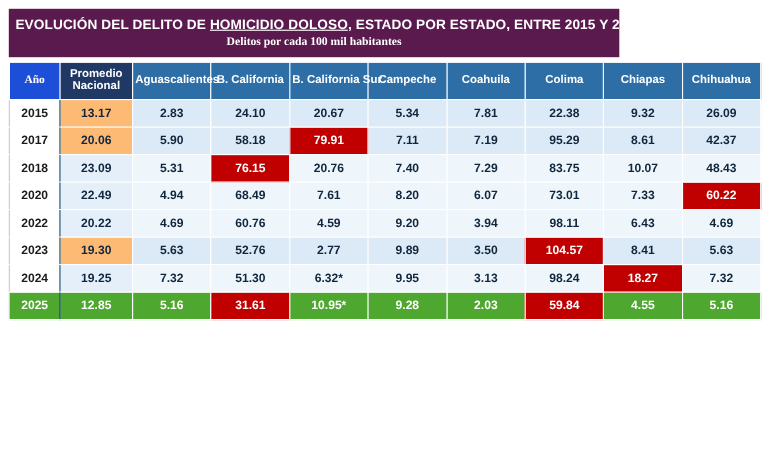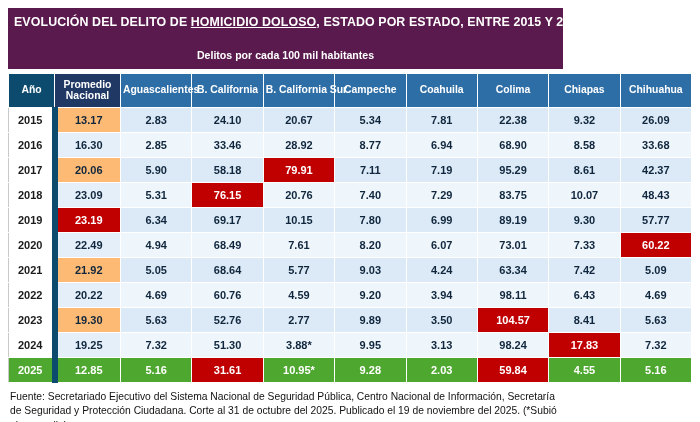--- a/index.html
+++ b/index.html
@@ -24,21 +24,22 @@
     font-size:12.4px;
     font-weight:bold;
     letter-spacing:.1px;
     line-height:1.15;
     white-space:nowrap;
   }
   .title-main .under{ text-decoration:underline; }
   .title-sub{
     font-size:10.6px;
     font-weight:bold;
-    margin-top:20px;
+    margin-top:4px;
+    font-family:Liberation Serif, serif;
   }
 
   
   table{
     border-collapse:collapse;
     width:684px;
     table-layout:fixed;
     margin-top:4px;
   }
   th,td{
@@ -51,29 +52,29 @@
     box-sizing:border-box;
     white-space:nowrap;
   }
   thead th{
     color:#ffffff;
     font-size:10.4px;
     line-height:1.05;
     height:34px;
     vertical-align:middle;
   }
-  th.h-year{ background:#0c4a6e; width:46px; }
+  th.h-year{ background:#1d4ed8; width:46px;font-family:Liberation Serif, serif; }
   th.h-nac{ background:#1f3864; width:66px; }
   th.h-state{ background:#2e6ea6; }
 
   td.c-year{
     background:#ffffff;
     color:#1b1b1b;
     border-left:1px solid #c9c9c9;
-    border-right:6px solid #0c4a6e;
+    border-right:1px solid #0c4a6e;
   }
   tbody tr:nth-child(odd) td.c-year{ background:#ffffff; }
   td.c-val{
     background:#dbeaf6;
     color:#10263d;
   }
   tbody tr.alt td.c-val{ background:#eef6fc; }
   td.c-nac{
     background:#fdba74;
     color:#10263d;
@@ -140,32 +141,20 @@
           <td class="c-nac">13.17</td>
           <td class="c-val">2.83</td>
           <td class="c-val">24.10</td>
           <td class="c-val">20.67</td>
           <td class="c-val">5.34</td>
           <td class="c-val">7.81</td>
           <td class="c-val">22.38</td>
           <td class="c-val">9.32</td>
           <td class="c-val">26.09</td>
         </tr>
-        <tr class="alt">
-          <td class="c-year">2016</td>
-          <td class="c-nac">16.30</td>
-          <td class="c-val">2.85</td>
-          <td class="c-val">33.46</td>
-          <td class="c-val">28.92</td>
-          <td class="c-val">8.77</td>
-          <td class="c-val">6.94</td>
-          <td class="c-val">68.90</td>
-          <td class="c-val">8.58</td>
-          <td class="c-val">33.68</td>
-        </tr>
         <tr>
           <td class="c-year">2017</td>
           <td class="c-nac">20.06</td>
           <td class="c-val">5.90</td>
           <td class="c-val">58.18</td>
           <td class="c-val hl">79.91</td>
           <td class="c-val">7.11</td>
           <td class="c-val">7.19</td>
           <td class="c-val">95.29</td>
           <td class="c-val">8.61</td>
@@ -176,55 +165,31 @@
           <td class="c-nac">23.09</td>
           <td class="c-val">5.31</td>
           <td class="c-val hl">76.15</td>
           <td class="c-val">20.76</td>
           <td class="c-val">7.40</td>
           <td class="c-val">7.29</td>
           <td class="c-val">83.75</td>
           <td class="c-val">10.07</td>
           <td class="c-val">48.43</td>
         </tr>
-        <tr>
-          <td class="c-year">2019</td>
-          <td class="c-nac hl">23.19</td>
-          <td class="c-val">6.34</td>
-          <td class="c-val">69.17</td>
-          <td class="c-val">10.15</td>
-          <td class="c-val">7.80</td>
-          <td class="c-val">6.99</td>
-          <td class="c-val">89.19</td>
-          <td class="c-val">9.30</td>
-          <td class="c-val">57.77</td>
-        </tr>
         <tr class="alt">
           <td class="c-year">2020</td>
           <td class="c-nac">22.49</td>
           <td class="c-val">4.94</td>
           <td class="c-val">68.49</td>
           <td class="c-val">7.61</td>
           <td class="c-val">8.20</td>
           <td class="c-val">6.07</td>
           <td class="c-val">73.01</td>
           <td class="c-val">7.33</td>
           <td class="c-val hl">60.22</td>
-        </tr>
-        <tr>
-          <td class="c-year">2021</td>
-          <td class="c-nac">21.92</td>
-          <td class="c-val">5.05</td>
-          <td class="c-val">68.64</td>
-          <td class="c-val">5.77</td>
-          <td class="c-val">9.03</td>
-          <td class="c-val">4.24</td>
-          <td class="c-val">63.34</td>
-          <td class="c-val">7.42</td>
-          <td class="c-val">5.09</td>
         </tr>
         <tr class="alt">
           <td class="c-year">2022</td>
           <td class="c-nac">20.22</td>
           <td class="c-val">4.69</td>
           <td class="c-val">60.76</td>
           <td class="c-val">4.59</td>
           <td class="c-val">9.20</td>
           <td class="c-val">3.94</td>
           <td class="c-val">98.11</td>
@@ -241,36 +206,35 @@
           <td class="c-val">3.50</td>
           <td class="c-val hl">104.57</td>
           <td class="c-val">8.41</td>
           <td class="c-val">5.63</td>
         </tr>
         <tr class="alt">
           <td class="c-year">2024</td>
           <td class="c-nac">19.25</td>
           <td class="c-val">7.32</td>
           <td class="c-val">51.30</td>
-          <td class="c-val">3.88*</td>
+          <td class="c-val">6.32*</td>
           <td class="c-val">9.95</td>
           <td class="c-val">3.13</td>
           <td class="c-val">98.24</td>
-          <td class="c-val hl">17.83</td>
+          <td class="c-val hl">18.27</td>
           <td class="c-val">7.32</td>
         </tr>
         <tr class="last">
           <td class="c-year">2025</td>
           <td class="c-nac">12.85</td>
           <td class="c-val">5.16</td>
           <td class="c-val hl">31.61</td>
           <td class="c-val">10.95*</td>
           <td class="c-val">9.28</td>
           <td class="c-val">2.03</td>
           <td class="c-val hl">59.84</td>
           <td class="c-val">4.55</td>
           <td class="c-val">5.16</td>
         </tr>
       </tbody>
   </table>
 
-  <div class="note">Fuente: Secretariado Ejecutivo del Sistema Nacional de Seguridad Pública, Centro Nacional de Información, Secretaría de Seguridad y Protección Ciudadana. Corte al 31 de octubre del 2025. Publicado el 19 de noviembre del 2025. (*Subió el promedio).</div>
 </div>
 
 </body></html>

